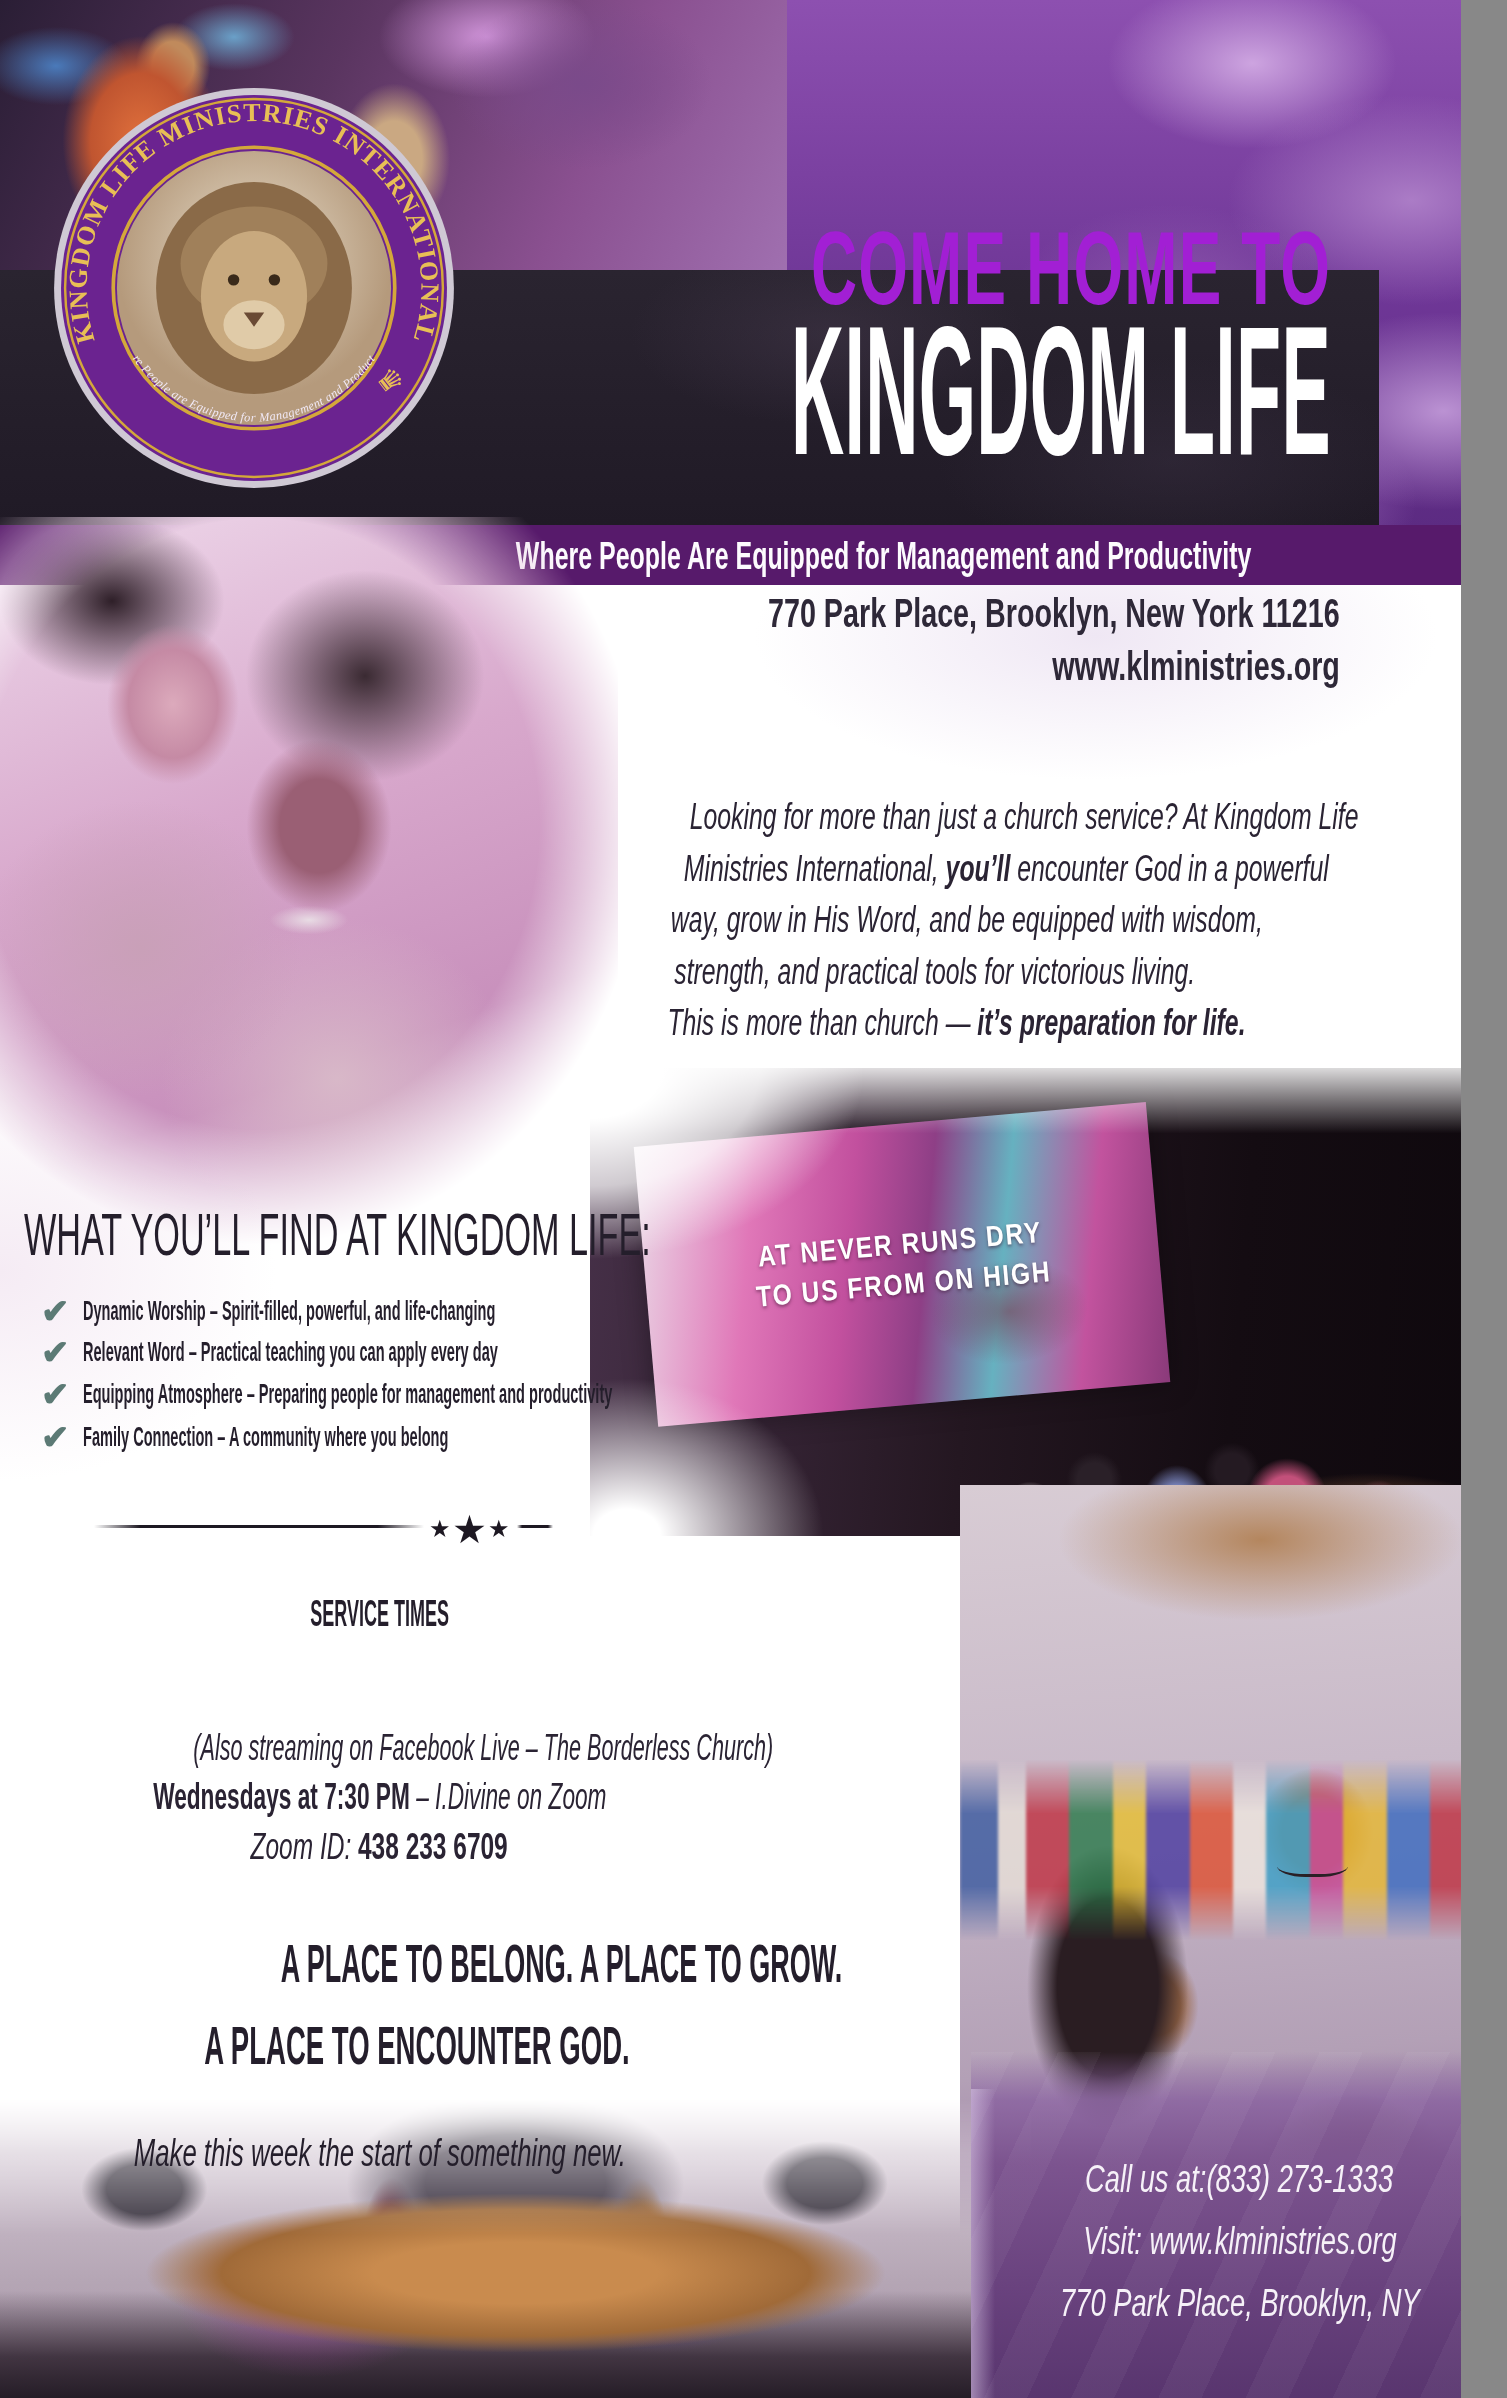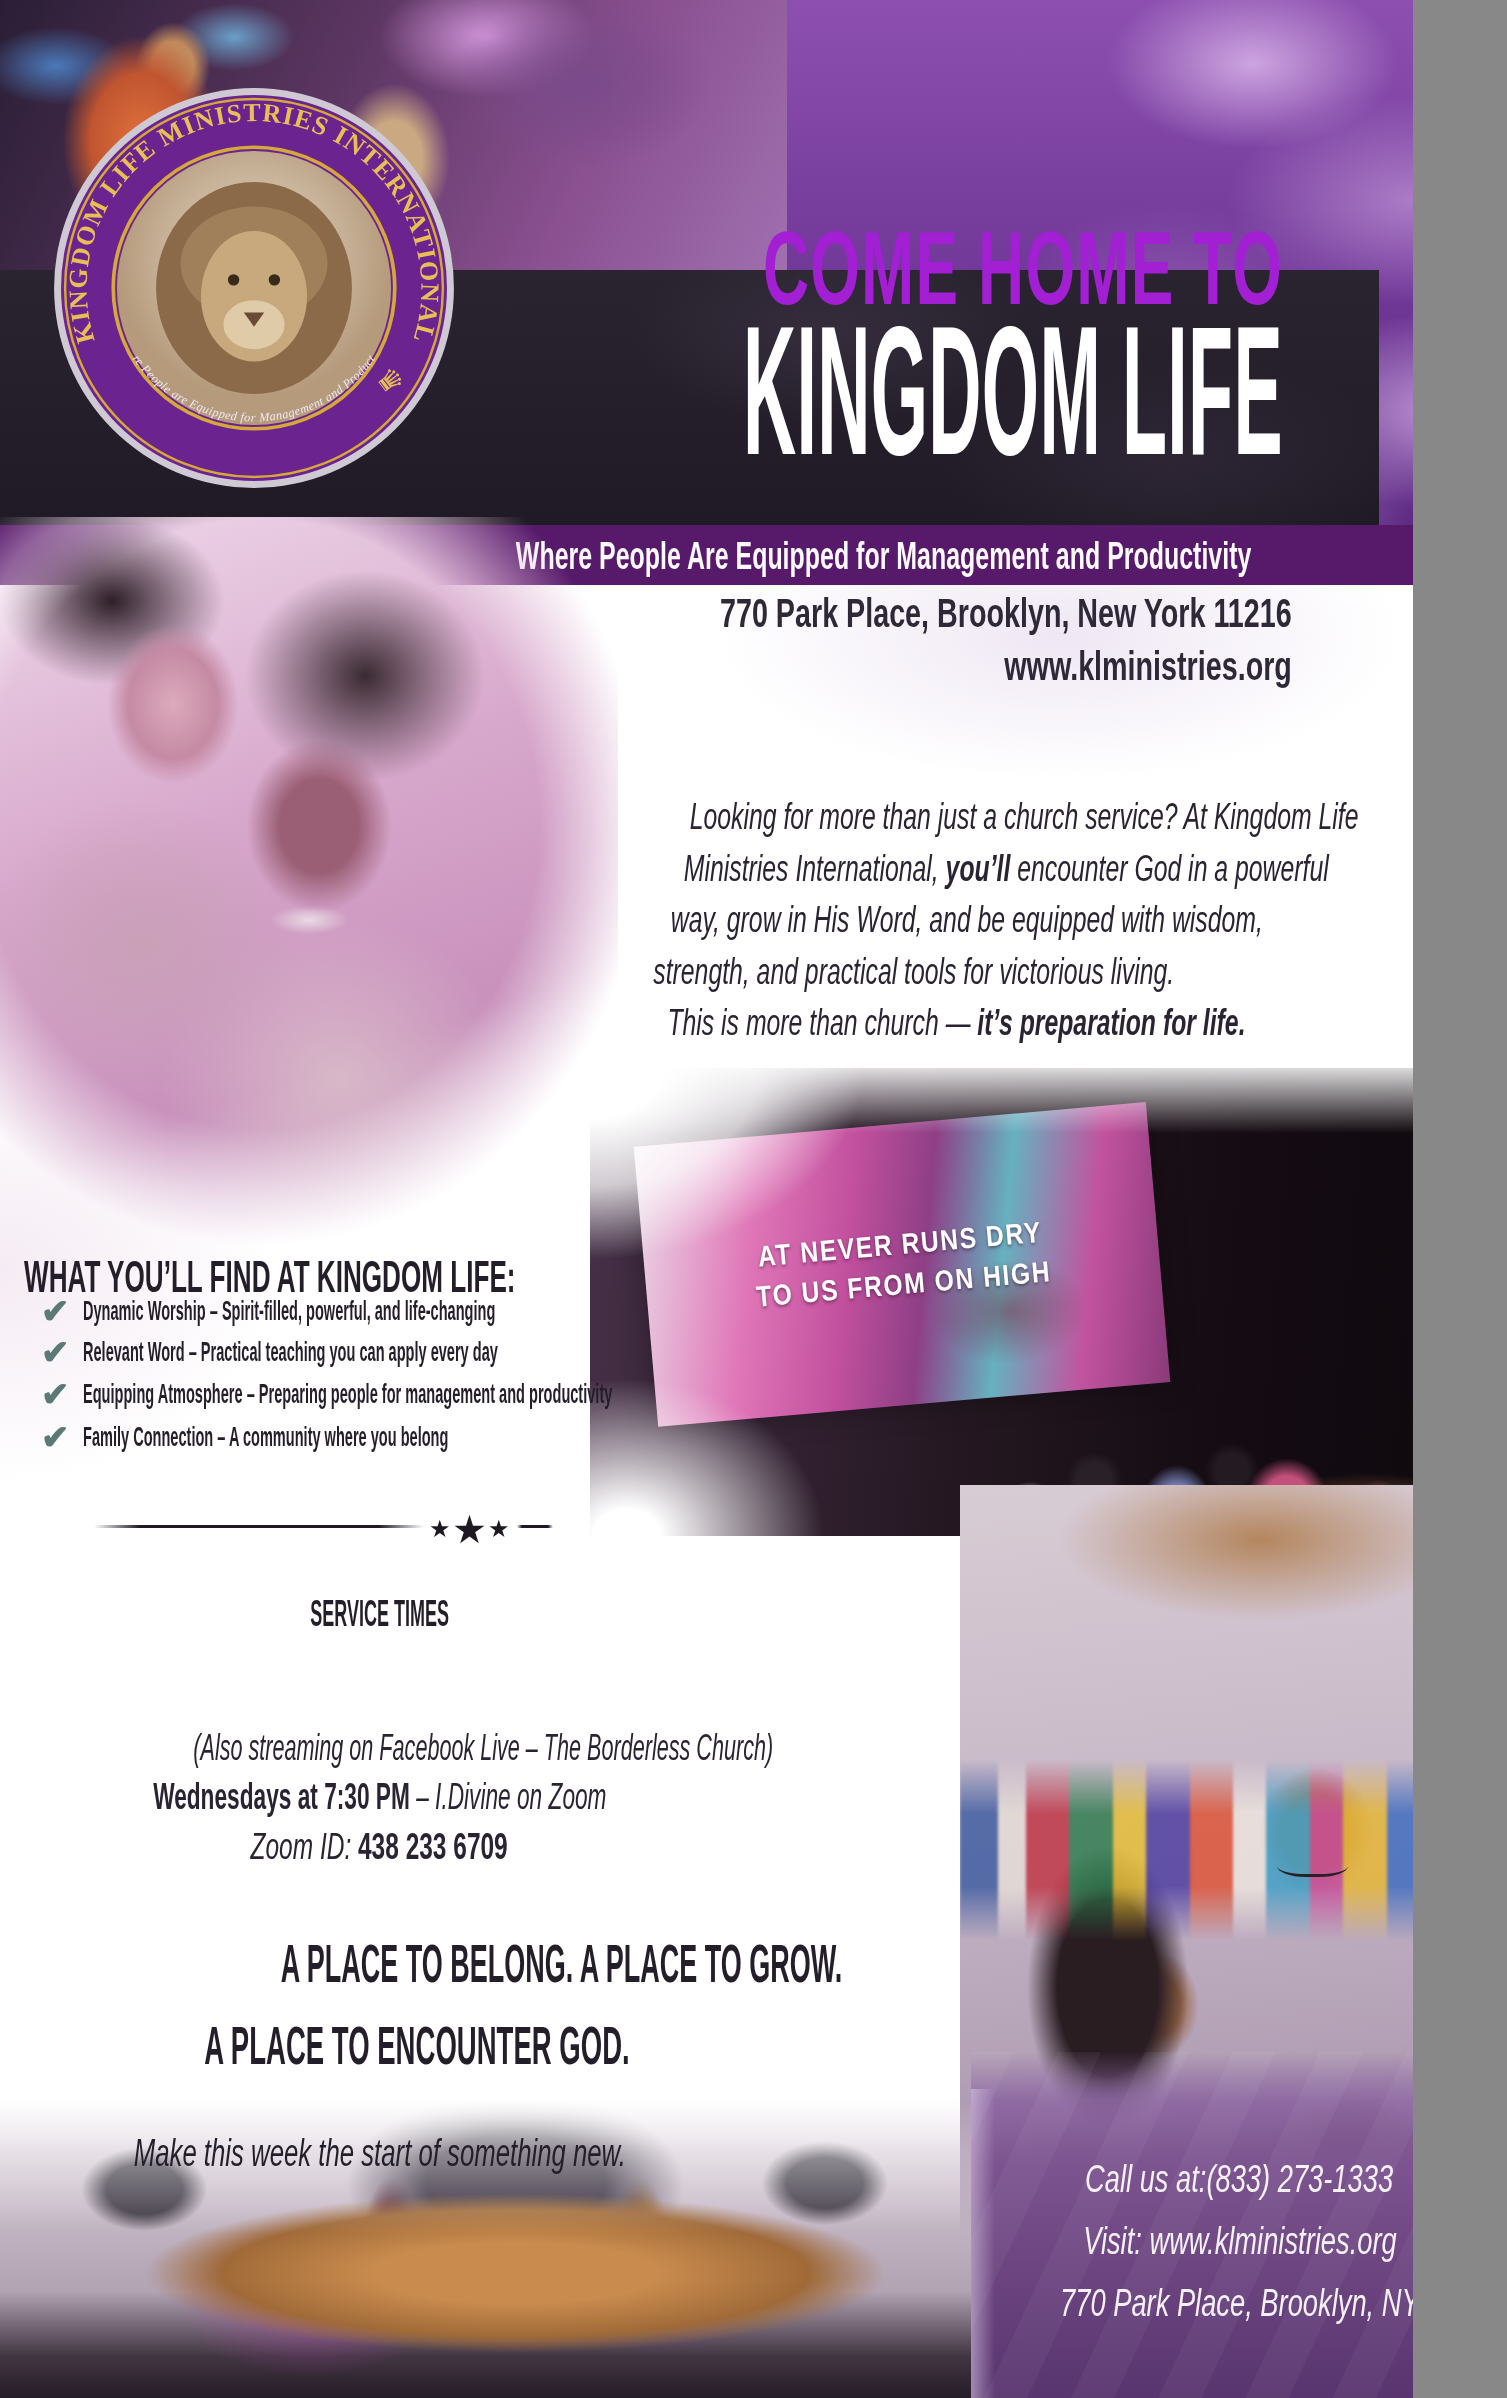--- a/index.html
+++ b/index.html
@@ -3,20 +3,21 @@
 <meta charset="utf-8">
 <style>
   html,body{margin:0;padding:0;background:#888;}
   .canvas{
     position:relative;width:1413px;height:2399px;overflow:hidden;
     font-family:"Liberation Sans",sans-serif;color:#28212f;
     background:
       radial-gradient(ellipse 487px 206px at 75% 26.5%, #efe7f4, transparent 70%),
       radial-gradient(ellipse 394px 300px at 0% 53%, #f5ebf4, transparent 70%),
       #ffffff;
+    padding-left: 48px;
   }
   .abs{position:absolute;}
   .nw{white-space:nowrap;}
   .sx{display:inline-block;transform:scaleX(var(--sx,1));}
   .ol{transform-origin:left center;}
   .oc{transform-origin:center center;}
   .or{transform-origin:right center;}
   .it{font-style:italic;}
 
   
@@ -72,21 +73,21 @@
       linear-gradient(160deg, #eed8ea, #d8a8cc 40%, #c890bc 70%, #ecdcec);
     -webkit-mask-image:radial-gradient(ellipse 78% 72% at 42% 42%, #000 58%, transparent 80%);
     mask-image:radial-gradient(ellipse 78% 72% at 42% 42%, #000 58%, transparent 80%);
   }
 
   
   .intro-head{left:506px;right:117px;top:717px;text-align:center;font-size:47px;font-weight:700;color:#28212f;}
   .para-line{left:525px;right:117px;text-align:center;font-size:37px;line-height:37px;color:#2a2333;}
 
   
-  .find-head{left:24px;top:1251px;font-size:45px;font-weight:700;color:#241e2b;}
+  .find-head{left:24px;top:1201px;font-size:59px;font-weight:400;color:#241e2b;}
   .check-row{left:41px;font-size:28px;font-weight:700;color:#241e2b;}
   .check-glyph{color:#5c7a75;font-size:34px;margin-right:13px;vertical-align:-2.8px;}
 
   
   .divider{left:94px;top:1499px;width:459px;height:56px;}
   .div-line{position:absolute;top:26px;height:2.8px;
     background:linear-gradient(90deg, transparent, #1d1822 14%, #1d1822 86%, transparent);}
   .star{position:absolute;color:#1d1822;}
 
   

